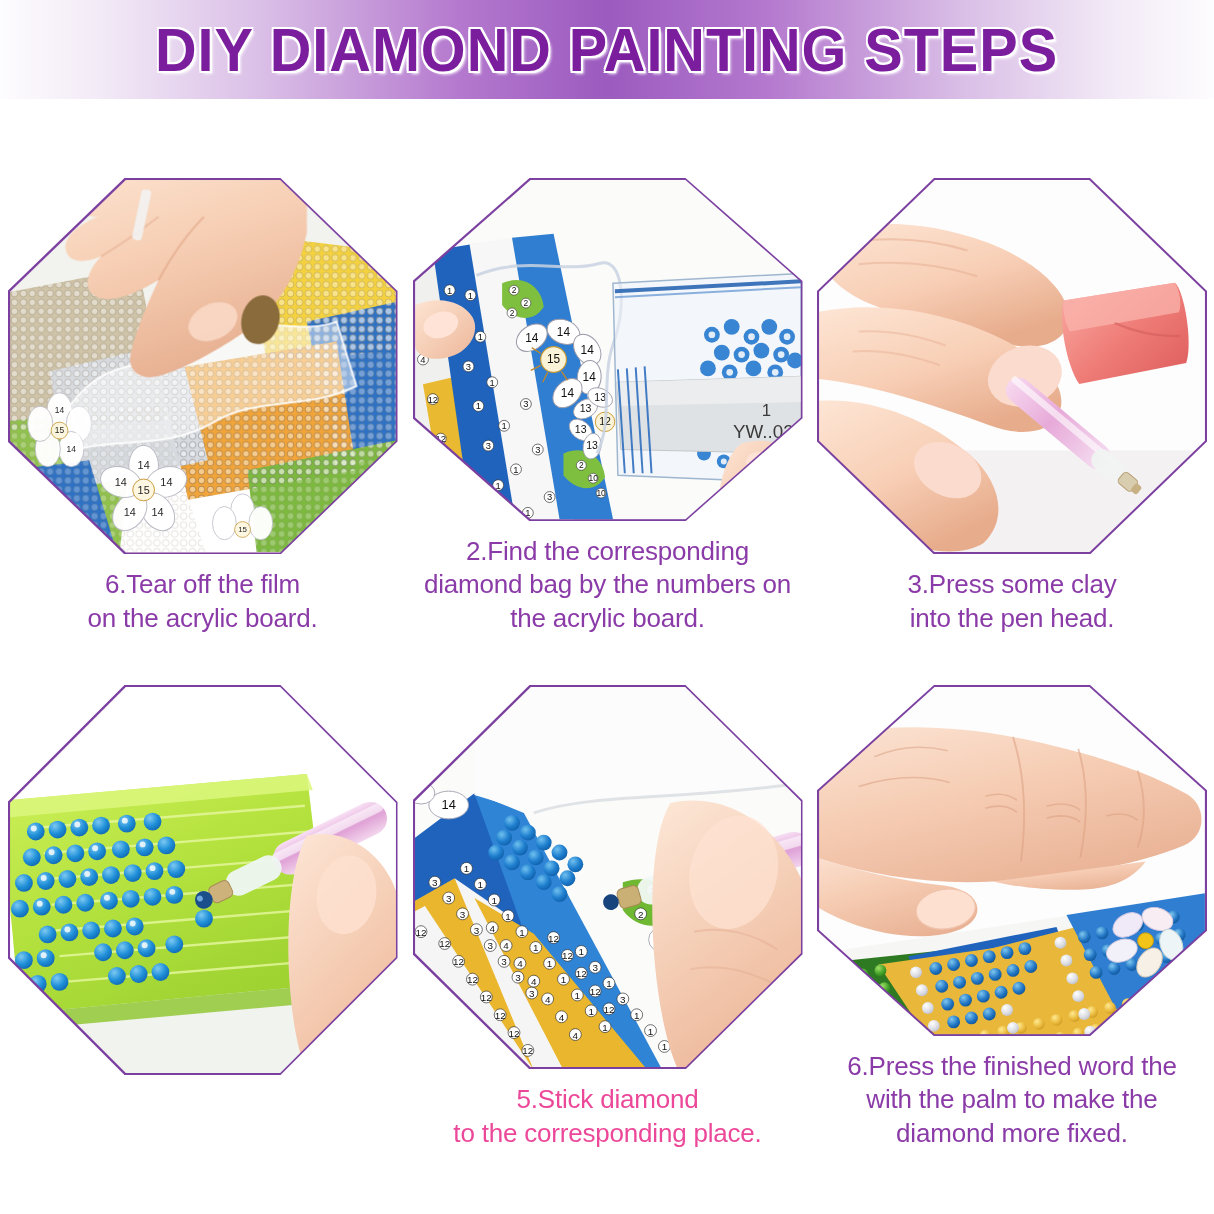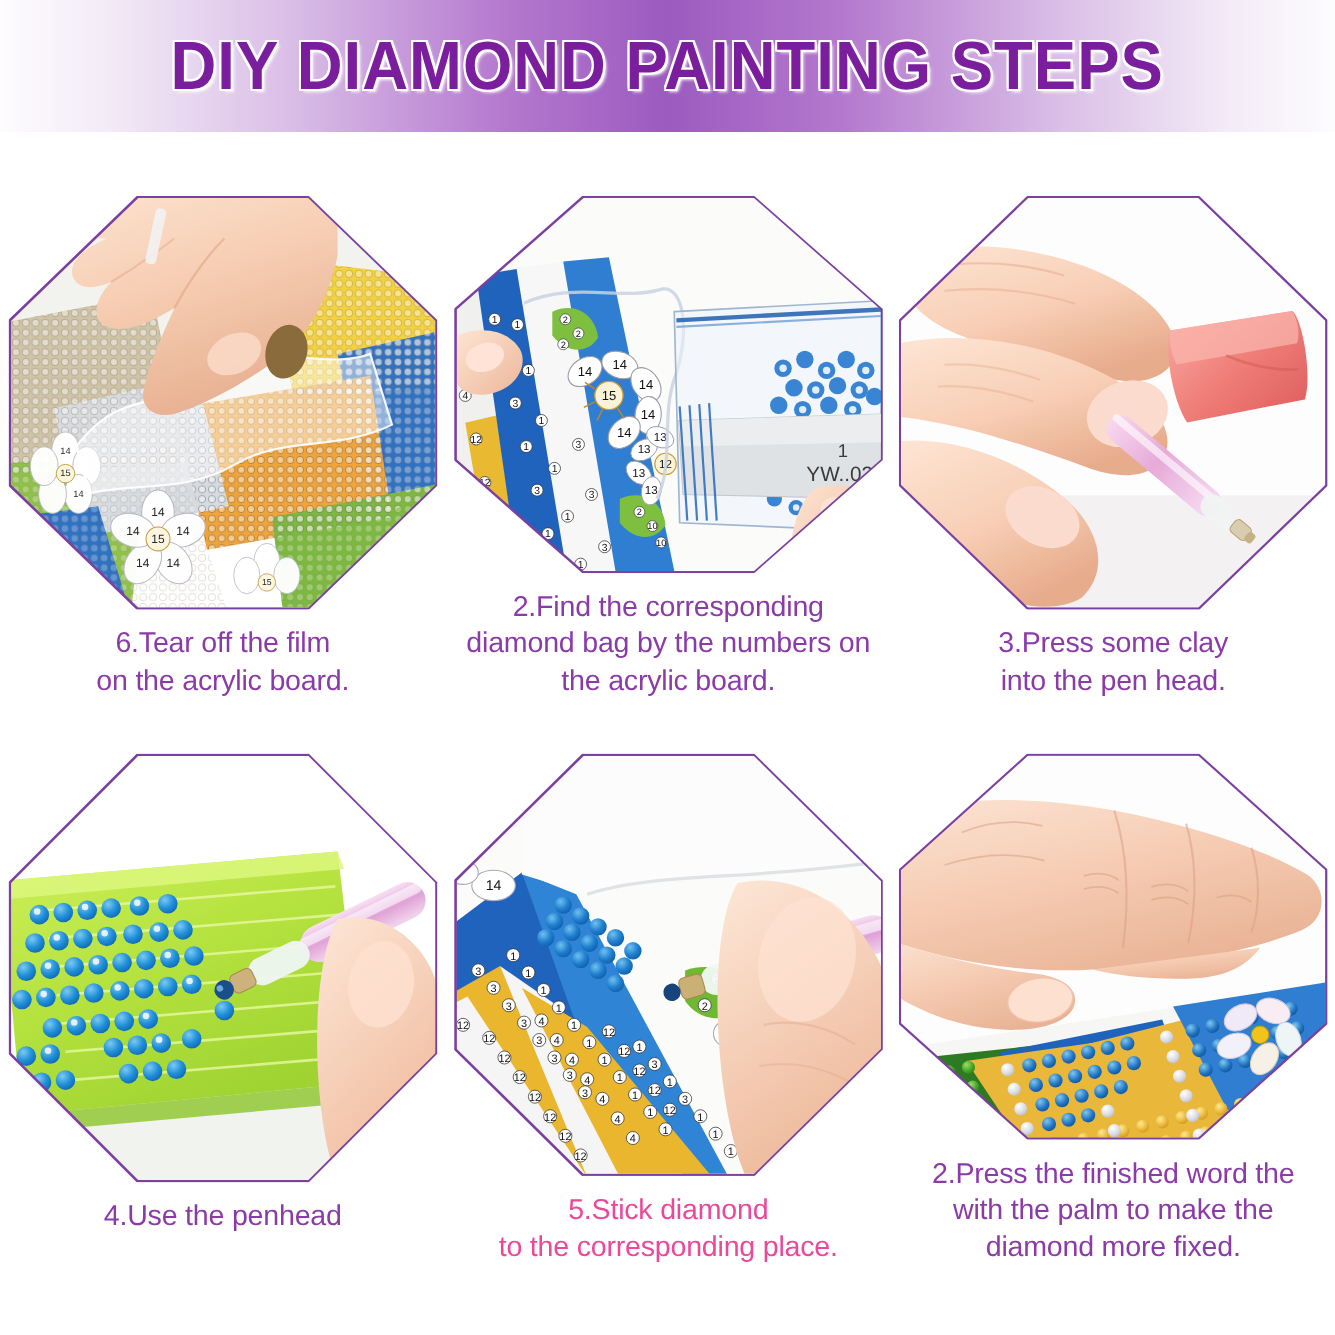--- a/index.html
+++ b/index.html
@@ -13,21 +13,21 @@
     font-family: "Liberation Sans", sans-serif;
     overflow: hidden;
     position: relative;
   }
 
   
   .header-band {
     position: absolute;
     left: 0; top: 0;
     width: 1214px;
-    height: 120px;
+    height: 99px;
     background: linear-gradient(to right,
         #fdfcfe 0%,
         #f3ebf7 8%,
         #d9bde6 22%,
         #b478ce 38%,
         #9b5bbf 50%,
         #b478ce 63%,
         #d9bde6 79%,
         #f3ebf7 92%,
         #fdfcfe 100%);
@@ -587,21 +587,20 @@
             <circle cx="188" cy="179" r="9" fill="#1a4f8c"></circle>
             <circle cx="185" cy="176" r="3" fill="#6ea8dd"></circle>
           </g>
 
           <path d="M300,150 C338,142 376,166 390,206 L390,390 L300,390 C278,340 272,200 300,150 Z" fill="url(#skin4)"></path>
           <ellipse cx="340" cy="210" rx="30" ry="40" fill="#ffe2d2" opacity="0.75" transform="rotate(10 340 210)"></ellipse>
         </svg>
       </div>
     </div>
     <div class="caption" style="color: rgb(139, 59, 168);">
-      <span class="ln">4.Use the penhead</span>
     </div>
   </div>
 
   <div class="cell">
     <div class="octa-wrap row2">
       <div class="octa-border" style="background: rgb(123, 63, 160);"></div>
       <div class="octa-photo">
         <svg viewBox="0 0 390 390" preserveAspectRatio="xMidYMid slice">
           <defs>
             <linearGradient id="skin5" x1="0" y1="0" x2="0.4" y2="1">
@@ -965,19 +964,19 @@
             <path d="M56,90 C80,80 106,78 130,84"></path>
             <path d="M40,120 C72,110 104,108 132,116"></path>
           </g>
 
           <path d="M-20,186 C20,200 70,214 124,220 C150,223 166,236 158,252 C148,270 108,276 66,268 C26,260 -6,242 -20,228 Z" fill="url(#skin6)"></path>
           <ellipse cx="128" cy="244" rx="30" ry="20" fill="#fde0cf" stroke="#f0c3ad" stroke-width="1.2" transform="rotate(-8 128 244)"></ellipse>
         </svg>
       </div>
     </div>
     <div class="caption c6" style="color: rgb(139, 59, 168);">
-      <span class="ln">2.Press the finished word the</span>
+      <span class="ln">6.Press the finished word the</span>
       <span class="ln">with the palm to make the</span>
       <span class="ln">diamond more fixed.</span>
     </div>
   </div>
 
 </div>
 
 </body></html>

